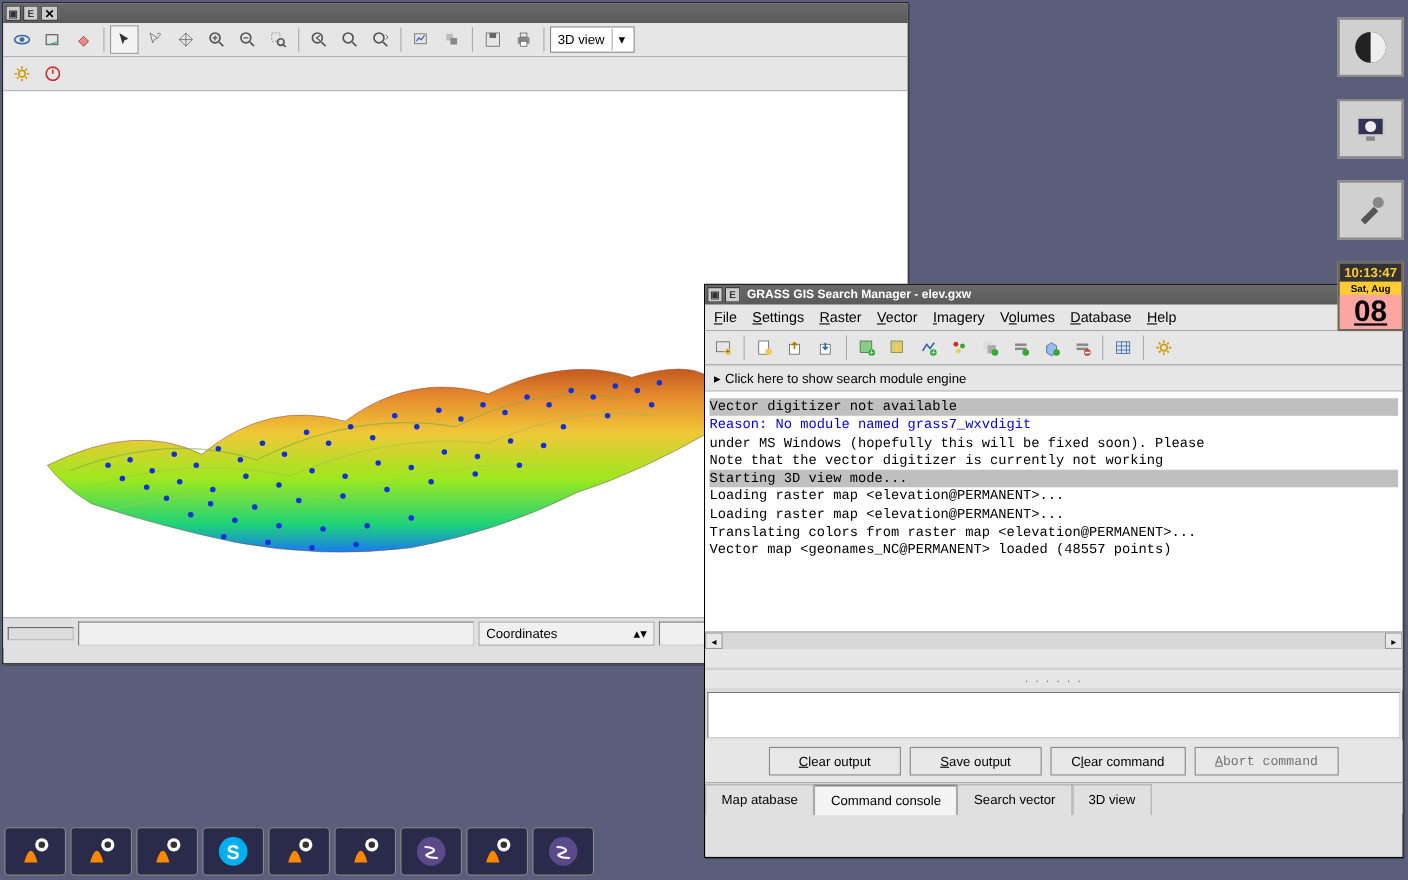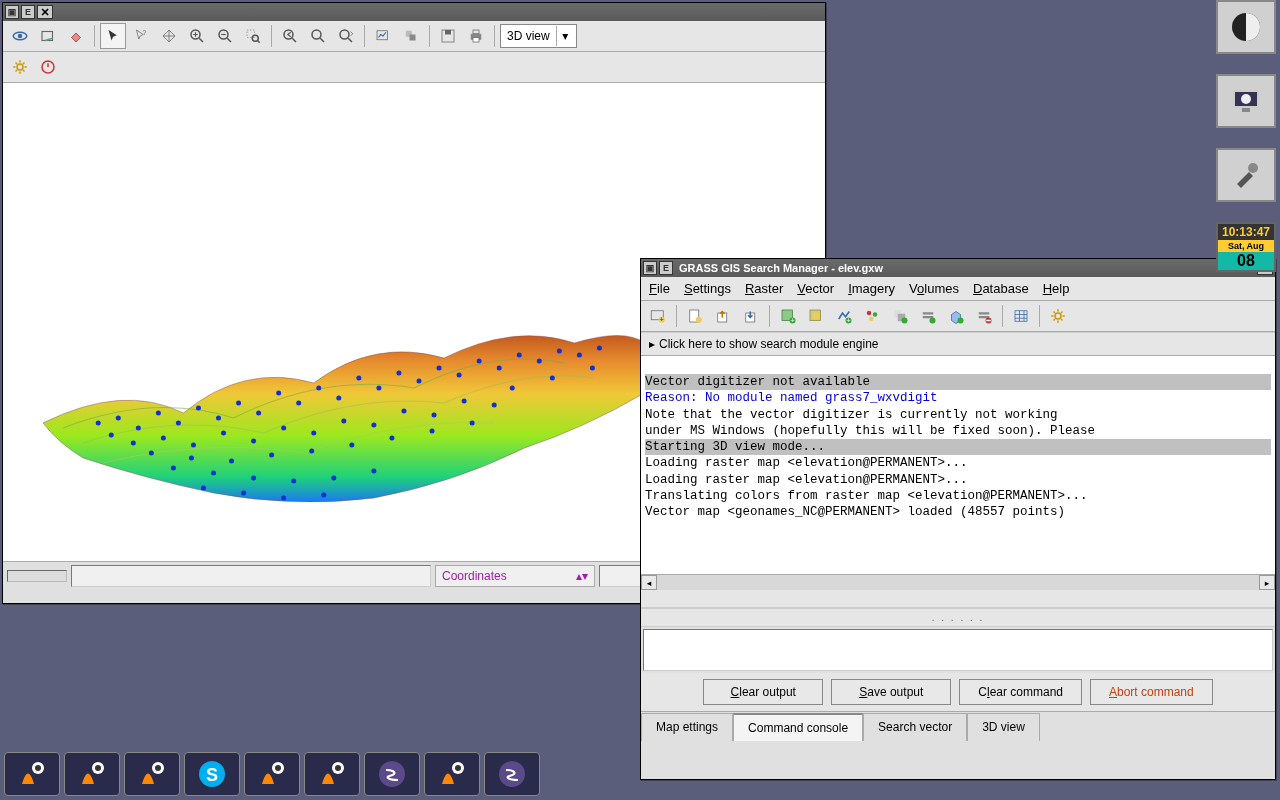--- a/index.html
+++ b/index.html
@@ -105,21 +105,21 @@
   background: #f0f0f0;
   border: 1px inset #ccc;
 }
 .coord-sel {
   width: 160px; height: 22px;
   background: #f0f0f0;
   border: 1px solid #aaa;
   display: flex;
   align-items: center;
   padding: 0 6px;
-  color: #a21caf;
+  color: #000000;
   font-size: 12px;
 }
 .coord-sel .dd { margin-left: auto; }
 .layer-menubar {
   background: #e6e6e6;
   border-bottom: 1px solid #aaa;
   display: flex;
   gap: 14px;
   padding: 4px 8px;
   font-size: 13px;
@@ -132,21 +132,21 @@
   padding: 4px 8px;
   font-size: 12px;
   display: flex;
   align-items: center;
   gap: 4px;
 }
 .console {
   background: #fff;
   font-family: "Courier New", monospace;
   font-size: 12.5px;
-  padding: 18px 4px;
+  padding: 6px 4px;
   line-height: 1.3;
   overflow: hidden;
 }
 .console .hdr { background: #c0c0c0; }
 .console .blue { color: #0000dd; }
 .scrollbar-h {
   height: 16px;
   background: #d8d8d8;
   border-top: 1px solid #aaa;
   display: flex;
@@ -176,21 +176,21 @@
 }
 .btn {
   border: 1px solid #888;
   background: #e8e8e8;
   padding: 5px 18px;
   font-size: 12px;
   cursor: pointer;
   min-width: 120px;
   text-align: center;
 }
-.btn.disabled { color: #c2410c; }
+.btn.disabled { color: #737373; font-family: Liberation Mono, monospace; }
 .tabs-row {
   display: flex;
   background: #e0e0e0;
   border-top: 1px solid #aaa;
 }
 .tab {
   padding: 6px 14px;
   border: 1px solid #aaa;
   border-bottom: none;
   background: #e0e0e0;
@@ -217,21 +217,21 @@
   background: #2a2a4a;
   border: 1px solid #888;
   border-radius: 4px;
   display: flex;
   align-items: center;
   justify-content: center;
   font-size: 20px;
 }
 .systray {
   position: absolute;
-  top: 0; right: 0;
+  top: 16px; right: 0;
   width: 64px;
   display: flex;
   flex-direction: column;
   gap: 20px;
 }
 .tray-btn {
   width: 60px; height: 54px;
   background: #d0d0d0;
   border: 2px solid #888;
   display: flex;
@@ -242,21 +242,21 @@
 .clock {
   width: 60px;
   background: #ffcc33;
   border: 2px solid #666;
   text-align: center;
   font-size: 11px;
   font-weight: bold;
 }
 .clock .time { background: #333; color: #ffcc33; padding: 1px 0; font-size: 12px; }
 .clock .day { font-size: 9px; padding: 1px 0; }
-.clock .date { font-size: 16px; background: #14b8a6; }
+.clock .date { font-size: 27px; background: #fca5a5; text-decoration: underline; }
 svg.ico { width: 18px; height: 18px; }
 .terrain-svg { position: absolute; top: 0; left: 0; width: 100%; height: 100%; }
 .u { text-decoration: underline; }
 .dots-sep { text-align:center; font-size:10px; color:#666; letter-spacing:2px; background:#e6e6e6; padding:3px 0; border-top:1px solid #ccc; border-bottom:1px solid #ccc;}
 </style>
 </head>
 <body>
 
 <div class="window" style="left:2px; top:2px; width:824px; height:602px;">
   <div class="titlebar">
@@ -596,22 +596,22 @@
         </svg>
       </div>
   </div>
   <div class="search-row">
     <span>▸</span>
     <span>Click here to show search module engine</span>
   </div>
   <div class="console" style="height:218px;">
     <div class="hdr">Vector digitizer not available</div>
     <div class="blue">Reason: No module named grass7_wxvdigit</div>
+    <div>under MS Windows (hopefully this will be fixed soon). Please</div>
     <div>Note that the vector digitizer is currently not working</div>
-    <div>under MS Windows (hopefully this will be fixed soon). Please</div>
     <div class="hdr">Starting 3D view mode...</div>
     <div>Loading raster map &lt;elevation@PERMANENT&gt;...</div>
     <div>Loading raster map &lt;elevation@PERMANENT&gt;...</div>
     <div>Translating colors from raster map &lt;elevation@PERMANENT&gt;...</div>
     <div>Vector map &lt;geonames_NC@PERMANENT&gt; loaded (48557 points)</div>
   </div>
   <div class="scrollbar-h">
     <div class="arr">◂</div>
     <div class="track"></div>
     <div class="arr">▸</div>
@@ -619,21 +619,21 @@
   <div style="height:18px;background:#e6e6e6;border-bottom:1px solid #ccc"></div>
   <div class="dots-sep">. . . . . .</div>
   <div class="cmd-entry"></div>
   <div class="btn-row">
     <div class="btn"><span class="u">C</span>lear output</div>
     <div class="btn"><span class="u">S</span>ave output</div>
     <div class="btn">C<span class="u">l</span>ear command</div>
     <div class="btn disabled"><span class="u">A</span>bort command</div>
   </div>
   <div class="tabs-row">
-    <div class="tab">Map ettings</div>
+    <div class="tab">Map atabase</div>
     <div class="tab active">Command console</div>
     <div class="tab">Search vector</div>
     <div class="tab">3D view</div>
   </div>
 </div>
 
 <div class="taskbar">
   <div class="task">
       <svg width="32" height="32" viewBox="0 0 32 32">
         <path d="M6 26c4-14 8-14 12 0" fill="#f80"></path>

